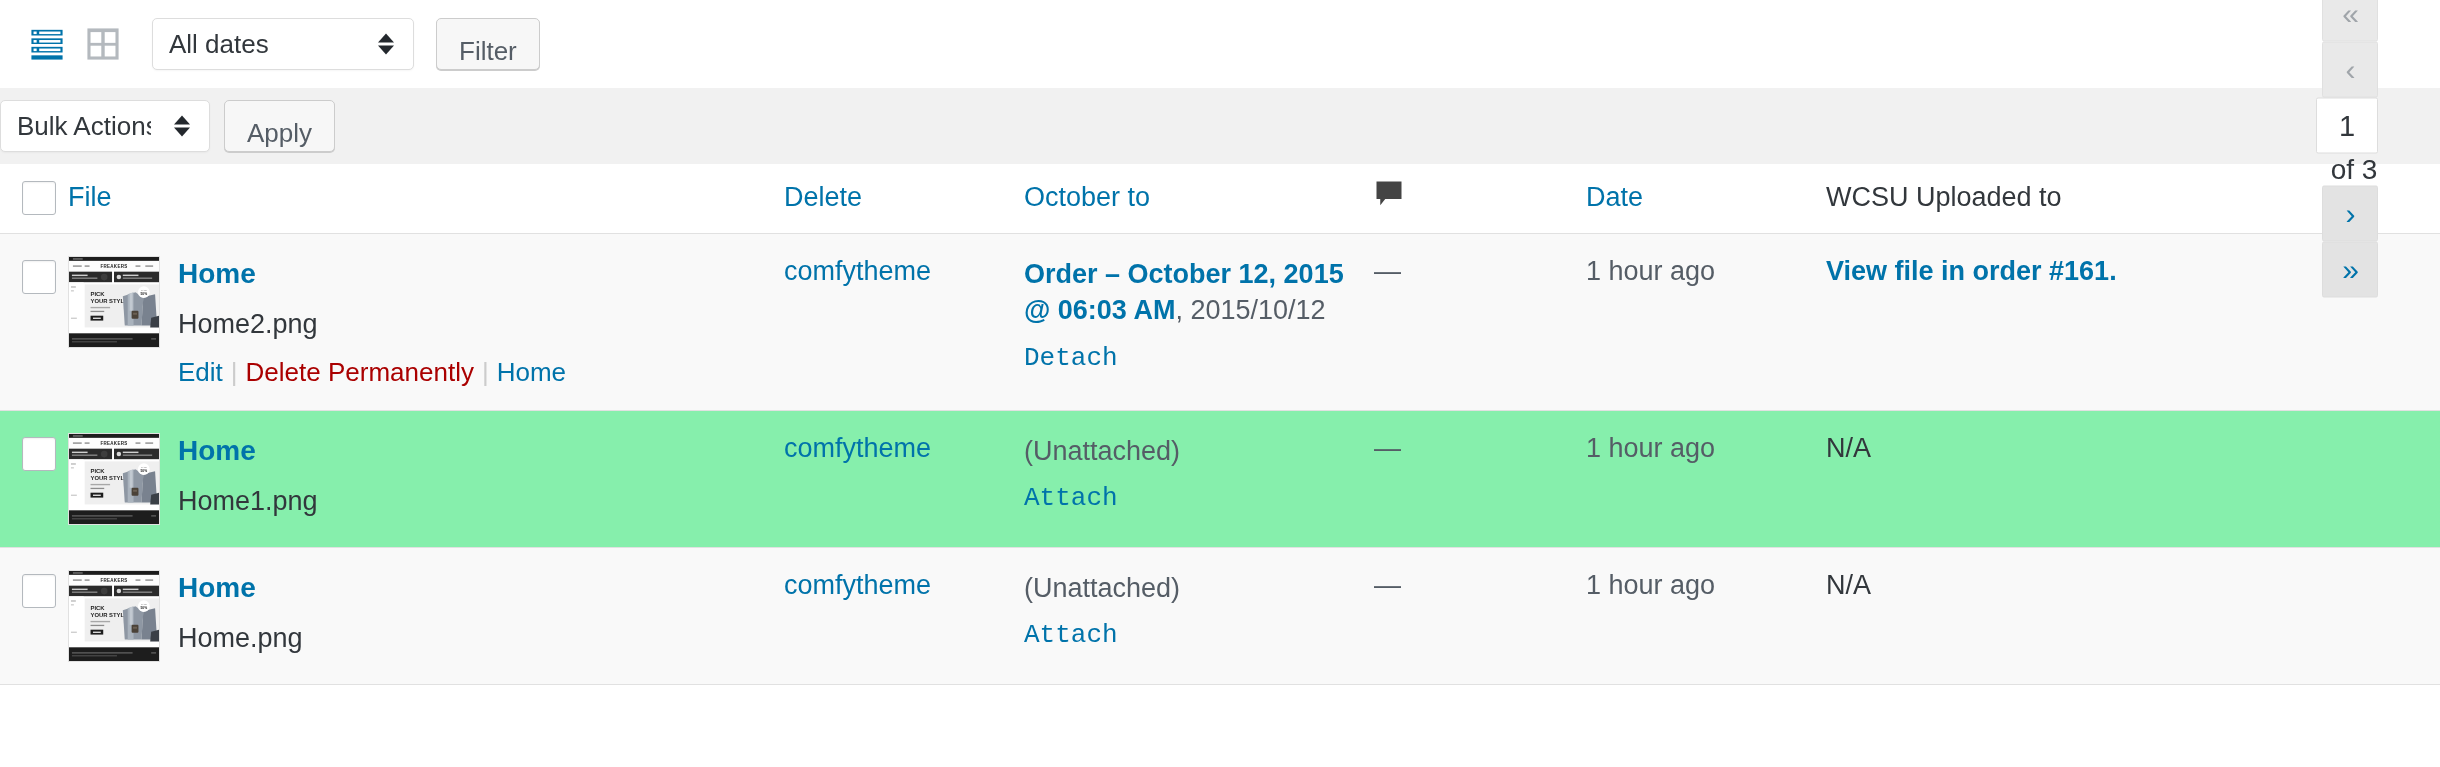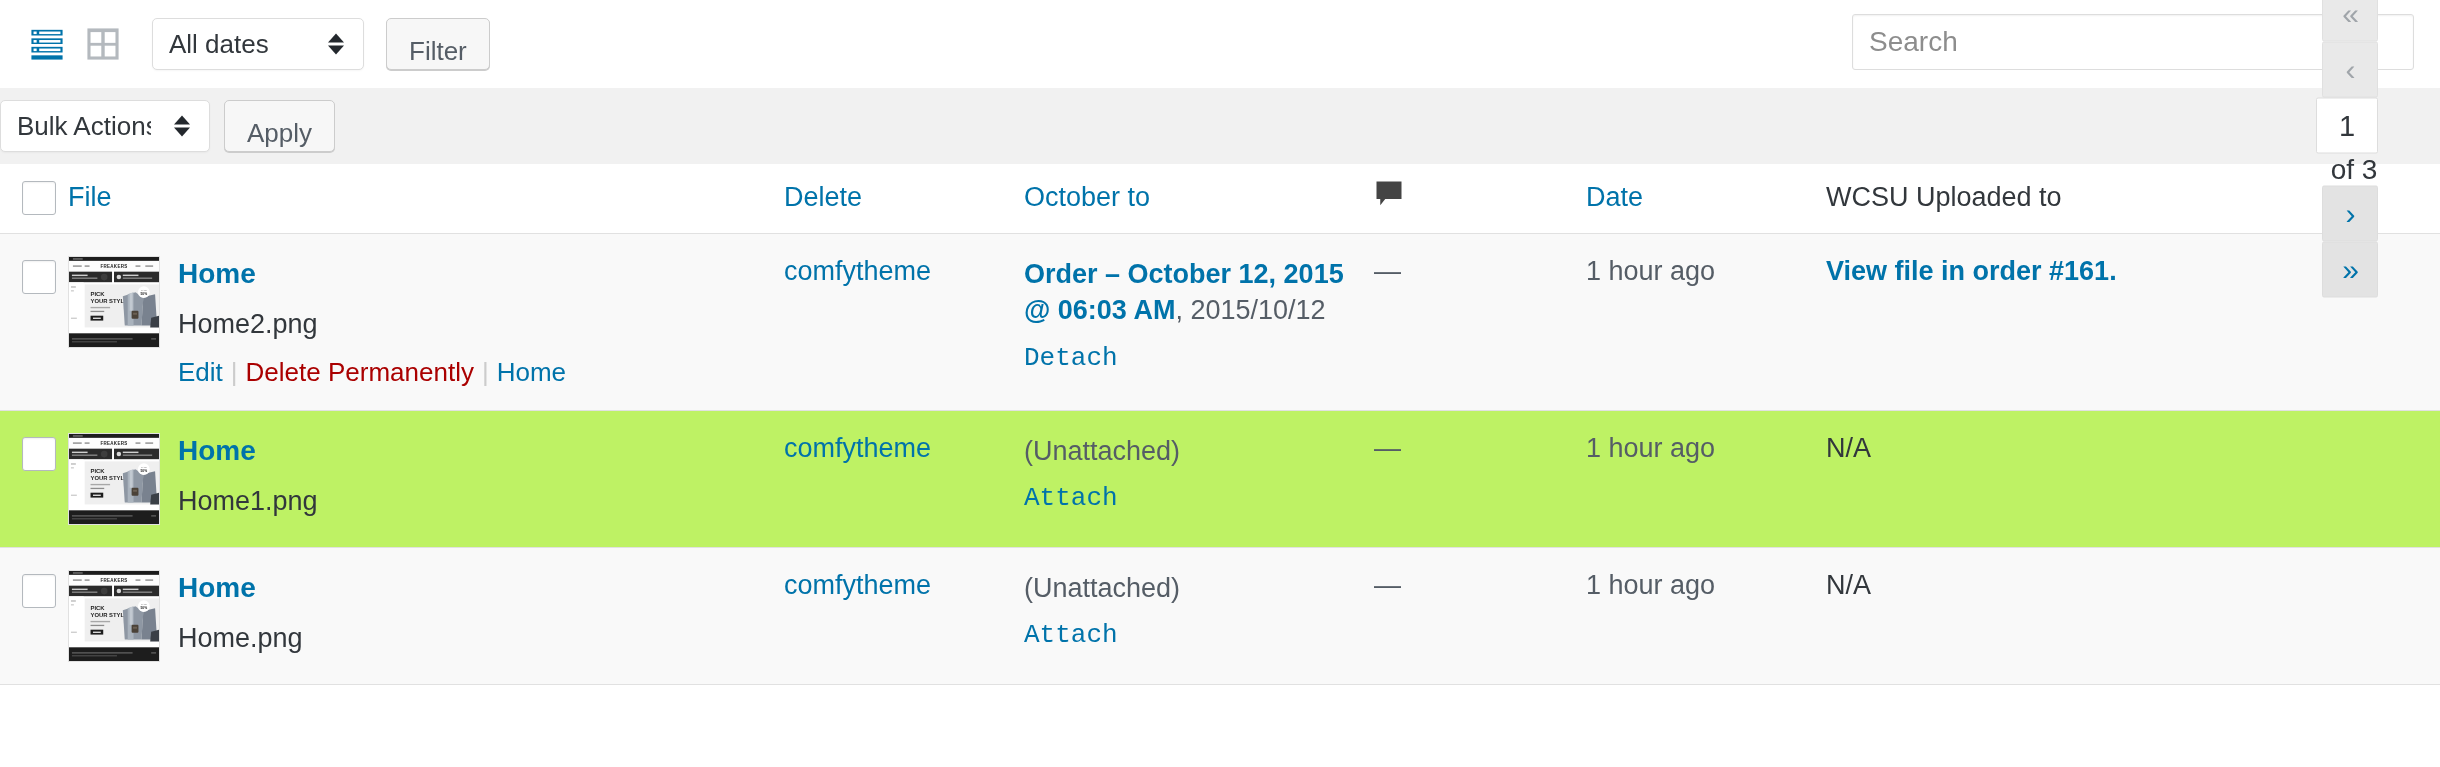--- a/index.html
+++ b/index.html
@@ -39,21 +39,21 @@
     background: #fff;
     color: #32373c;
     font-family: "Liberation Sans", sans-serif;
     font-size: 26px;
     padding: 0 58px 0 16px;
     line-height: 50px;
     box-shadow: 0 1px 2px rgba(0,0,0,0.04);
     cursor: pointer;
   }
   #filter-status-select { width: 252px; }
-  #filter-date-select { width: 212px; }
+  #filter-date-select { width: 262px; }
   .sel-arrows {
     position: absolute; right: 20px; top: 50%;
     transform: translateY(-50%);
     pointer-events: none;
     display: flex; flex-direction: column; gap: 3px;
     color: #222;
   }
   .sel-arrows i { display:block; width:0;height:0; border-left:8px solid transparent; border-right:8px solid transparent; }
   .sel-arrows i.up { border-bottom: 9px solid #23282d; }
   .sel-arrows i.dn { border-top: 9px solid #23282d; }
@@ -129,21 +129,21 @@
     background: #fff;
     border: 1px solid #ddd;
     display:inline-flex; align-items:center; justify-content:center;
     font-size: 29px; color: #32373c;
     margin-right: 14px;
     border-radius: 2px;
   }
   .pg-total { font-size: 28px; color: #32373c; white-space:nowrap; }
 
   
-  table.wp-list-table { width: 100%; border-collapse: collapse; table-layout: fixed; background:#bef264; }
+  table.wp-list-table { width: 100%; border-collapse: collapse; table-layout: fixed; background:#86efac; }
   table.wp-list-table thead th {
     text-align: left;
     font-weight: normal;
     font-size: 27px;
     color: #0073aa;
     padding: 16px 0 18px 0;
     border-bottom: 1px solid #e1e1e1;
     vertical-align: middle;
     background:#fff;
   }
@@ -252,21 +252,20 @@
         <option>All dates</option>
       </select>
       <span class="sel-arrows">
           <i class="up"></i>
           <i class="dn"></i>
         </span>
     </span>
 
     <button class="btn-secondary">Filter</button>
 
-    <input class="search-box" type="text" placeholder="Search" style="">
   </div>
 
   <div class="tablenav">
     <span class="select-wrap">
       <select id="bulk-actions-select" class="wp-select">
         <option>Bulk Actions</option>
       </select>
       <span class="sel-arrows">
           <i class="up"></i>
           <i class="dn"></i>

